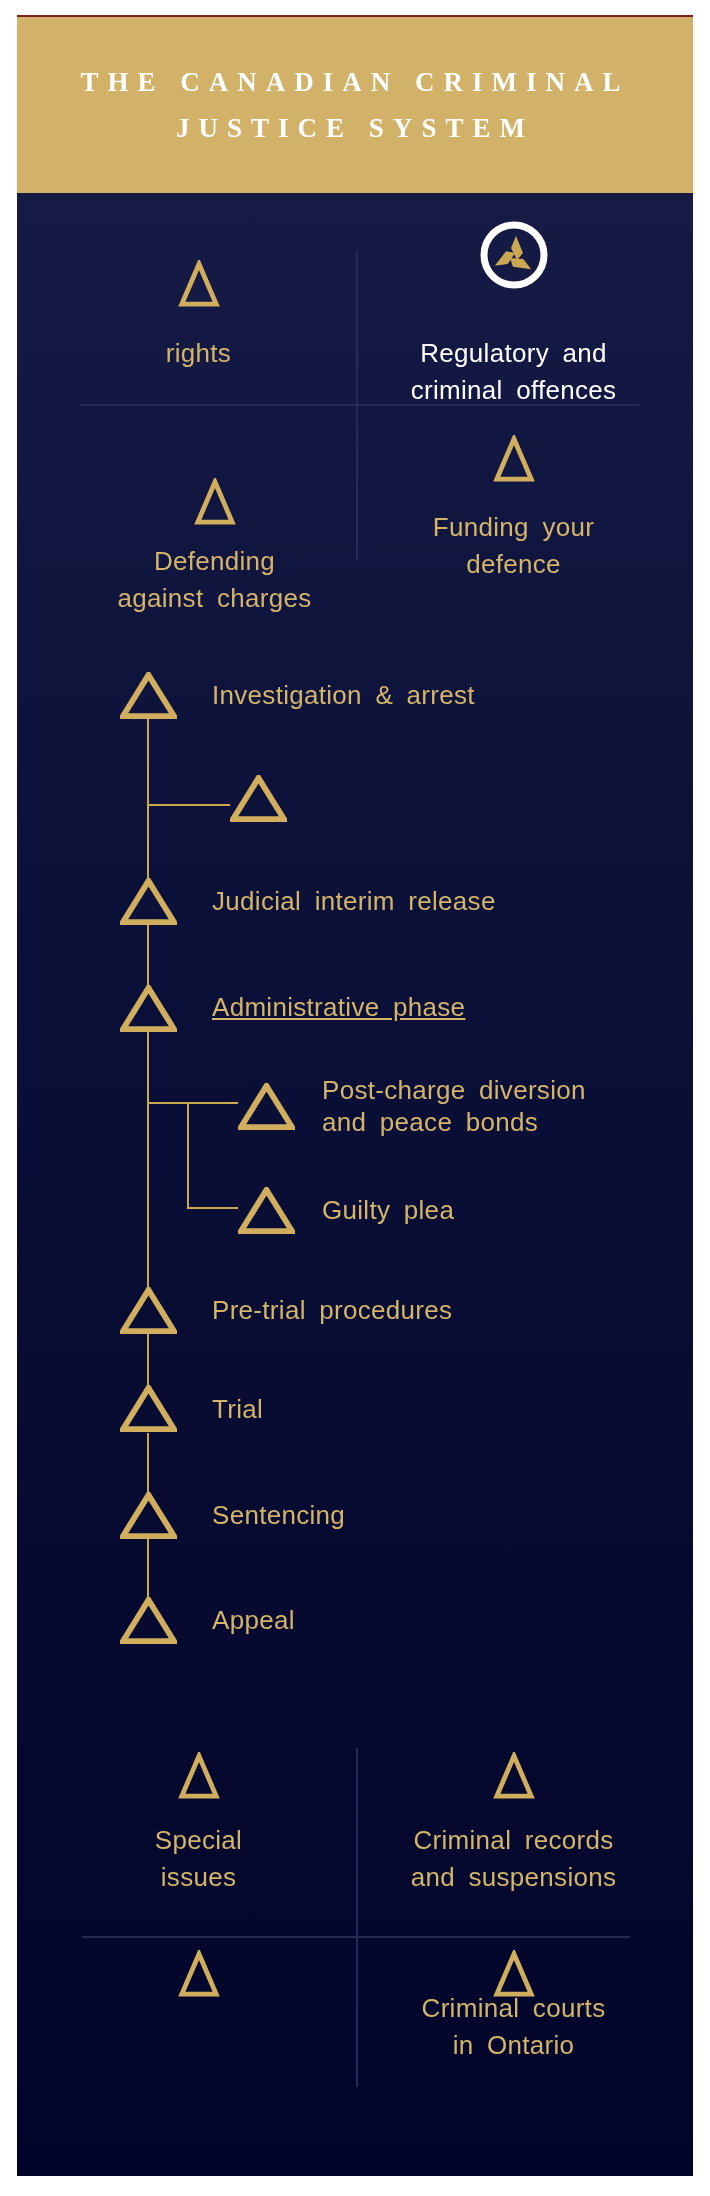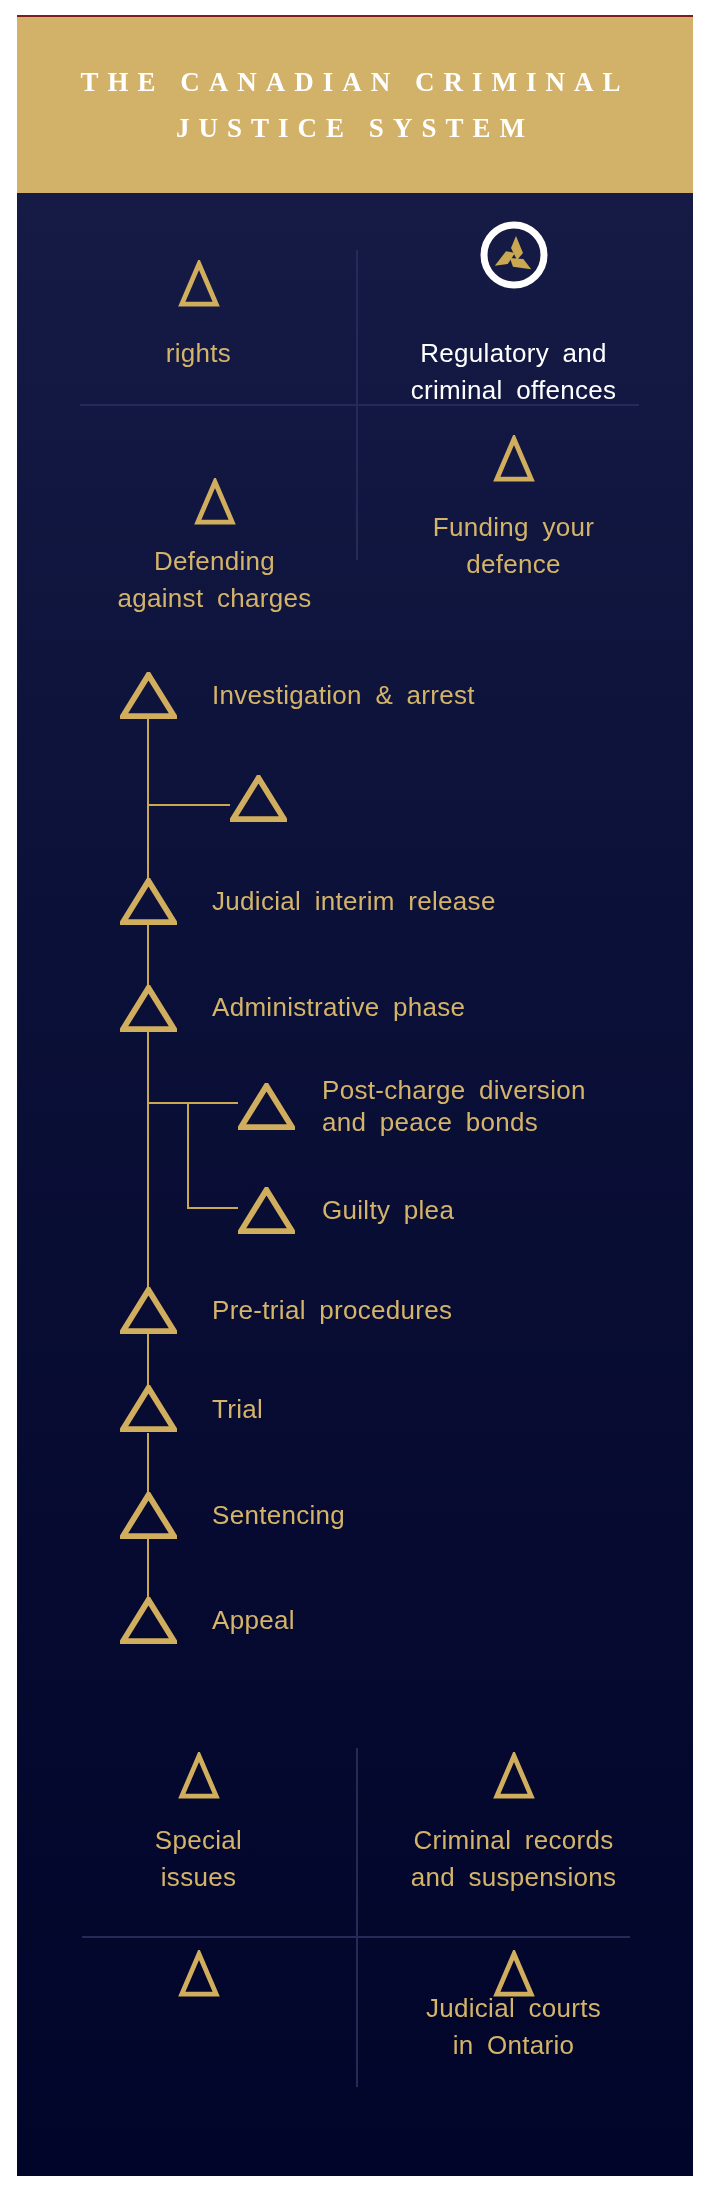--- a/index.html
+++ b/index.html
@@ -179,21 +179,21 @@
         </svg></span>
     <span class="flow-tri" style="left:221px;top:428px;"><svg width="57" height="47" viewBox="0 0 58 48">
           <path d="M29 3 L55 45 L3 45 Z" fill="none" stroke="#d0ae5e" stroke-width="6"></path>
         </svg></span>
     <span class="flow-tri" style="left:221px;top:532px;"><svg width="57" height="47" viewBox="0 0 58 48">
           <path d="M29 3 L55 45 L3 45 Z" fill="none" stroke="#d0ae5e" stroke-width="6"></path>
         </svg></span>
 
     <a class="flow-link lbl" style="left:195px;top:23px;">Investigation &amp; arrest</a>
     <a class="flow-link lbl" style="left:195px;top:229px;">Judicial interim release</a>
-    <a class="flow-link lbl" style="left:195px;top:335px;">Administrative phase</a>
+    <a class="flow-link lbl" style="left:195px;top:335px;text-decoration:underline;">Administrative phase</a>
     <a class="flow-link lbl two" style="left:305px;top:419px;">
       <span>Post-charge diversion</span>
       <span>and peace bonds</span>
     </a>
     <a class="flow-link lbl" style="left:305px;top:538px;">Guilty plea</a>
     <a class="flow-link lbl" style="left:195px;top:638px;">Pre-trial procedures</a>
     <a class="flow-link lbl" style="left:195px;top:737px;">Trial</a>
     <a class="flow-link lbl" style="left:195px;top:843px;">Sentencing</a>
     <a class="flow-link lbl" style="left:195px;top:948px;">Appeal</a>
   </nav>
@@ -234,19 +234,19 @@
       </span>
     </a>
 
     <a class="cell" style="left:317px;top:193px;width:313px;height:152px;">
       <span class="icon" style="top:12px;">
         <svg class="tri" width="42" height="48" viewBox="0 0 44 50">
             <path d="M22 4 L40 46 L4 46 Z" fill="none" stroke="#d0ae5e" stroke-width="5"></path>
           </svg>
       </span>
       <span class="lbl" style="top:52px;">
-        <span>Judicial courts</span>
+        <span>Criminal courts</span>
         <span>in Ontario</span>
       </span>
     </a>
   </nav>
 
 </div>
 
 </body></html>

